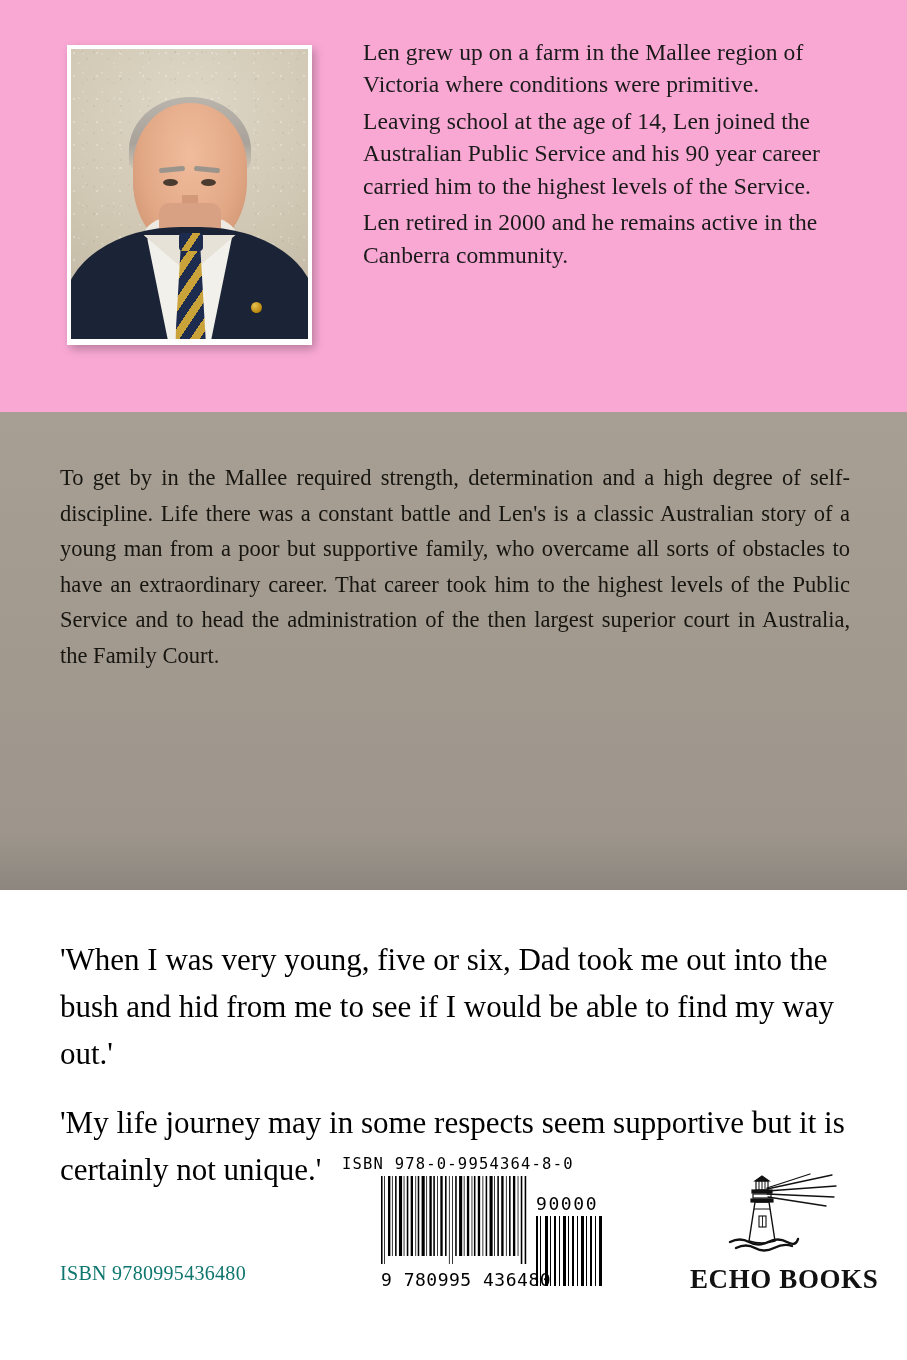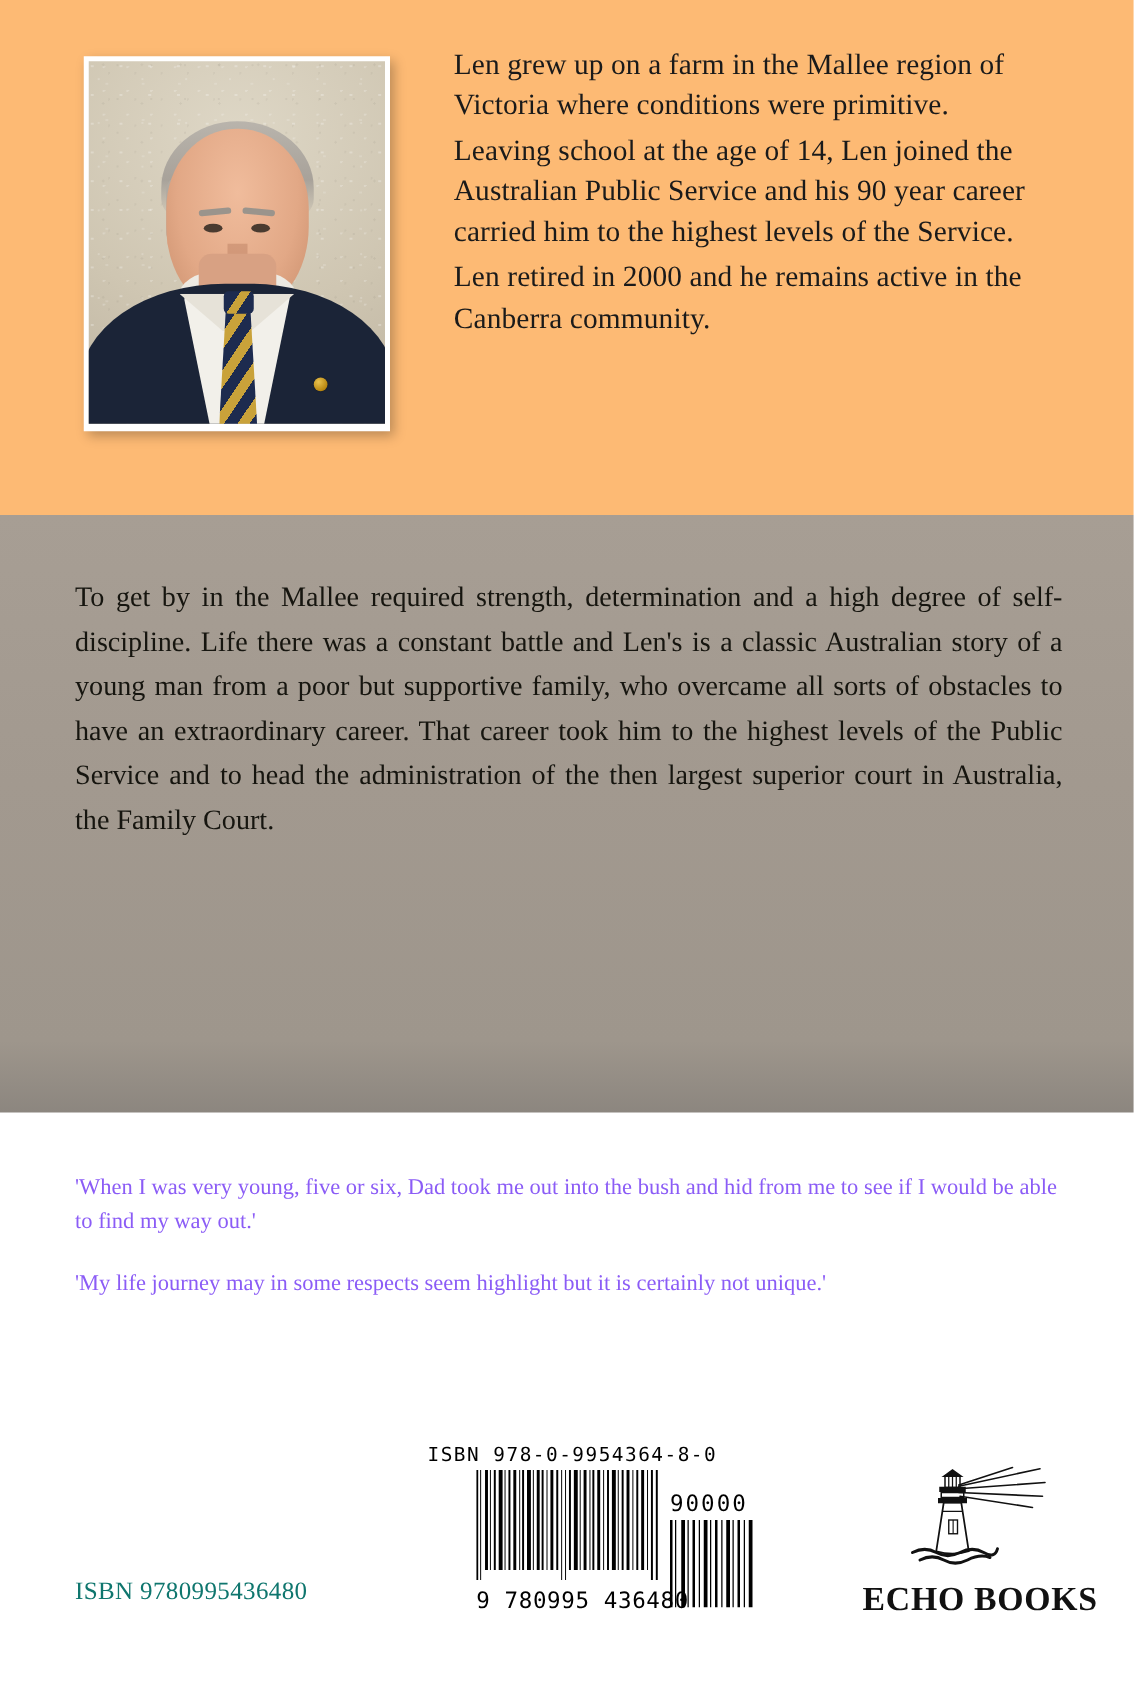--- a/index.html
+++ b/index.html
@@ -23,21 +23,21 @@
     height: 1360px;
     background: #ffffff;
   }
 
   
   .top-section {
     position: absolute;
     left: 0; top: 0;
     width: 907px;
     height: 412px;
-    background: #fdba74;
+    background: #f9a8d4;
   }
 
   .author-photo-wrap {
     position: absolute;
     left: 67px;
     top: 45px;
     width: 245px;
     height: 300px;
     box-shadow: 3px 4px 9px rgba(0,0,0,0.26);
     background: #ffffff;
@@ -281,23 +281,23 @@
   .blurb-para:last-child { margin-bottom: 0; }
 
   
   .quotes {
     position: absolute;
     left: 60px;
     top: 936px;
     width: 792px;
   }
   .quote-para {
-    font-size: 18px;
+    font-size: 31px;
     line-height: 1.52;
-    color: #8b5cf6;
+    color: #000000;
     margin-bottom: 22px;
   }
   .quote-para:last-child { margin-bottom: 0; }
 
   
   .isbn-text {
     position: absolute;
     left: 60px;
     top: 1262px;
     font-size: 20px;
@@ -421,21 +421,21 @@
   </div>
 
   <div class="blurb-band">
     <div class="blurb-inner">
       <p class="blurb-para">To get by in the Mallee required strength, determination and a high degree of self-discipline. Life there was a constant battle and Len's is a classic Australian story of a young man from a poor but supportive family, who overcame all sorts of obstacles to have an extraordinary career. That career took him to the highest levels of the Public Service and to head the administration of the then largest superior court in Australia, the Family Court.</p>
     </div>
   </div>
 
   <div class="quotes">
     <p class="quote-para">'When I was very young, five or six, Dad took me out into the bush and hid from me to see if I would be able to find my way out.'</p>
-    <p class="quote-para">'My life journey may in some respects seem highlight but it is certainly not unique.'</p>
+    <p class="quote-para">'My life journey may in some respects seem supportive but it is certainly not unique.'</p>
   </div>
 
   <div class="isbn-text">ISBN 9780995436480</div>
 
   <div class="barcode-block">
     <div class="bc-isbn-line">ISBN 978-0-9954364-8-0</div>
     <div class="bc-row">
       <div class="bc-main">
         <svg class="bc-bars" viewBox="0 0 187 88" preserveAspectRatio="none">
           <g fill="#000">

